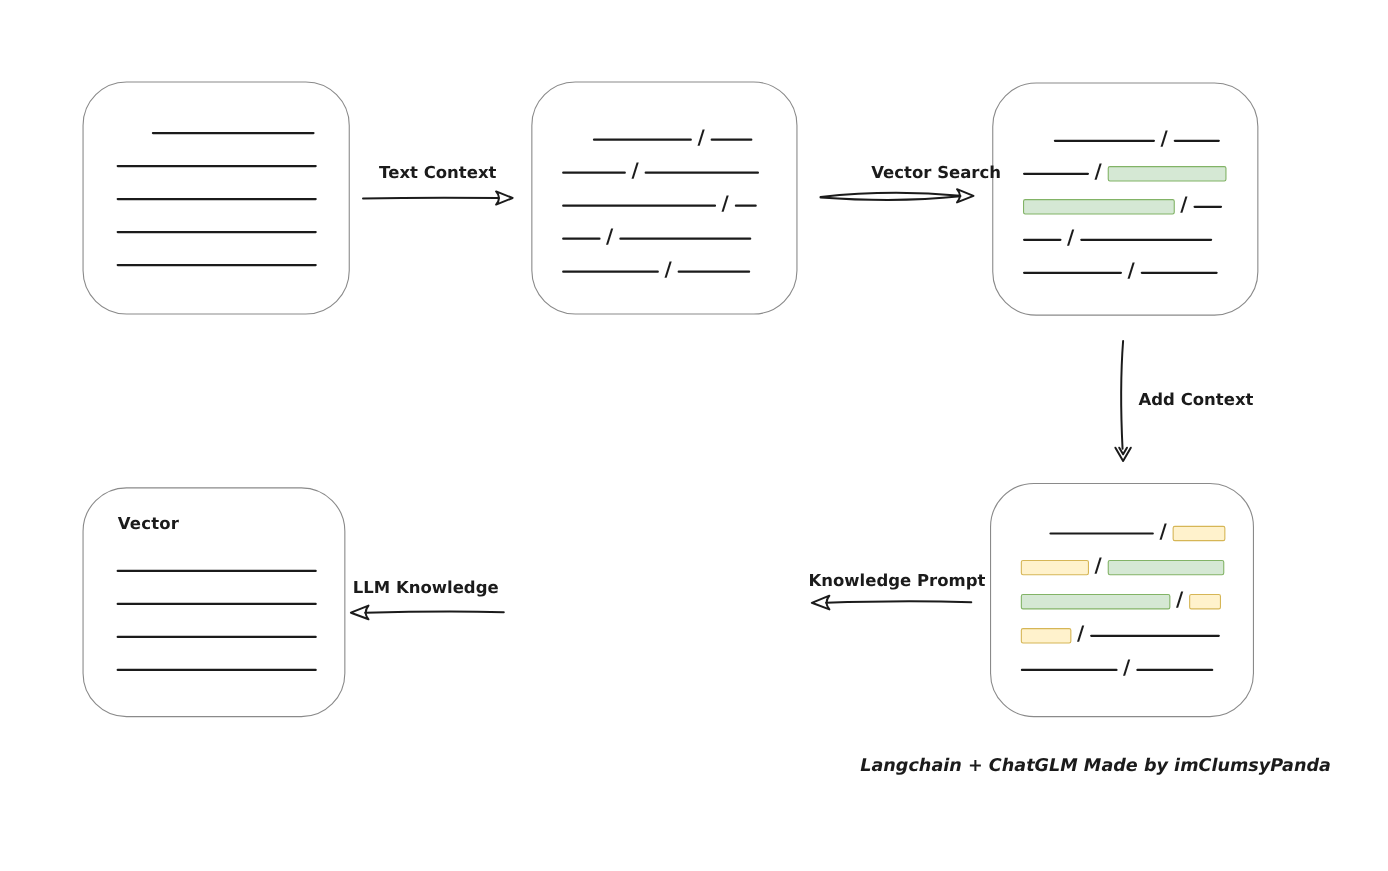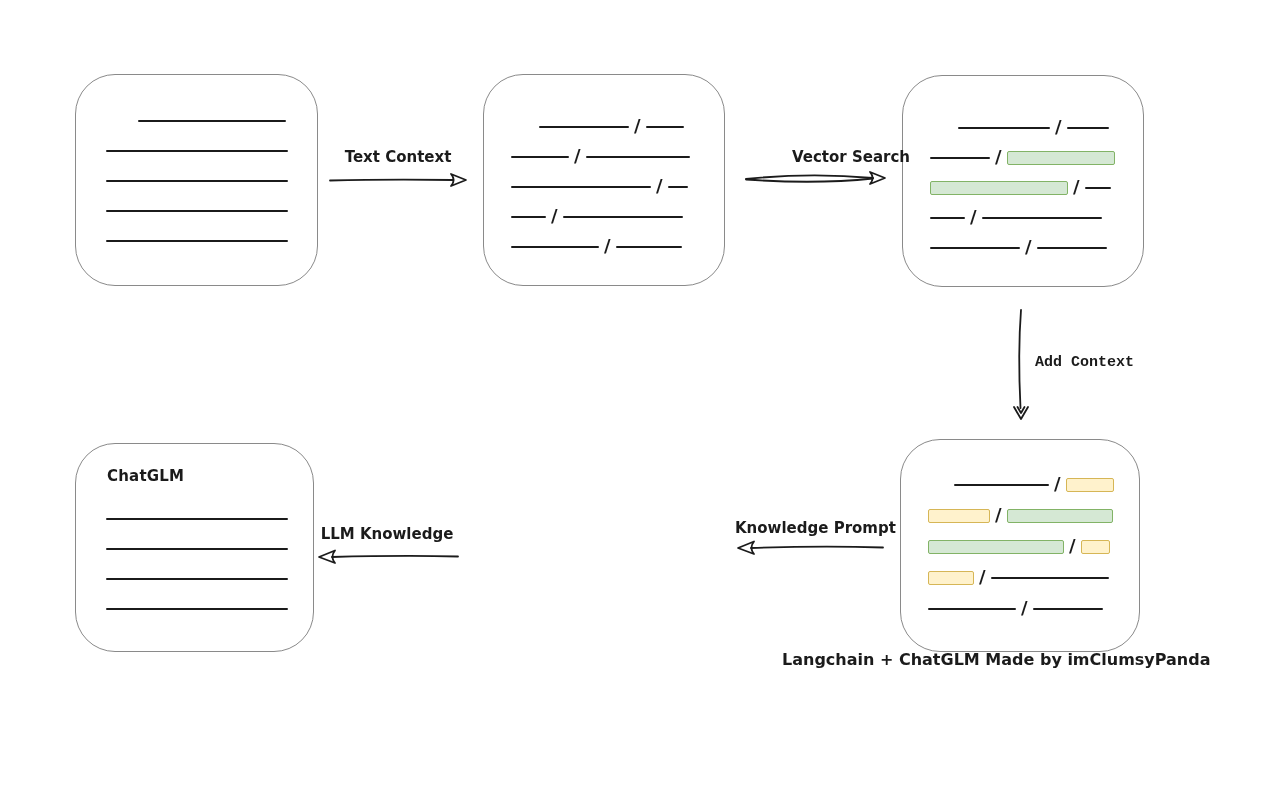--- a/index.html
+++ b/index.html
@@ -128,55 +128,55 @@
         <div class="crow tall">
           <div class="seg-line" style="width: 88px;"></div>
           <span class="slash">/</span>
           <div class="seg-line" style="width: 70px;"></div>
         </div>
       </div>
   </div>
 
 
   <div class="box" style="left:75px;top:443px;width:237px;height:207px;">
-    <div class="box-label" style="left:31px;top:23px;">ChatGLM</div>
+    <div class="box-label" style="left:31px;top:23px;">Vector</div>
     <div></div>
   <div class="hline" style="top: 74px; left: 30px; width: 182px;"></div>
       <div class="hline" style="top: 104px; left: 30px; width: 182px;"></div>
       <div class="hline" style="top: 134px; left: 30px; width: 182px;"></div>
       <div class="hline" style="top: 164px; left: 30px; width: 182px;"></div>
     </div>
 
   <div class="arrow-label" style="left:323px;top:148px;width:150px;">Text Context</div>
   <svg class="arrow" style="left:328px;top:170px;" width="144" height="20" viewBox="0 0 144 20">
     <path d="M2,10.5 C45,9.5 85,9.5 125,10"></path>
     <path d="M123,4 L138,10 L123,16 C126.5,12 126.5,8 123,4 Z"></path>
   </svg>
 
   <div class="arrow-label" style="left:776px;top:148px;width:150px;">Vector Search</div>
   <svg class="arrow" style="left:743px;top:167px;" width="146" height="22" viewBox="0 0 146 22">
     <path d="M3,12 C45,7.5 92,7.5 130,11"></path>
     <path d="M3,12.5 C45,15.5 92,15.5 130,11.5"></path>
     <path d="M127,5 L142,11 L127,17 C130.5,13 130.5,9 127,5 Z"></path>
   </svg>
 
-  <div class="arrow-label" style="left:1035px;top:354px;text-align:left;font-family:Liberation Mono, monospace;">Add Context</div>
+  <div class="arrow-label" style="left:1035px;top:354px;text-align:left;">Add Context</div>
   <svg class="arrow" style="left:1008px;top:308px;" width="26" height="116" viewBox="0 0 26 116">
     <path d="M13,2 C10.5,35 11,70 12.5,100"></path>
     <polyline points="6,99 13,111 20,99"></polyline>
     <polyline points="9.5,99 13,105 16.5,99"></polyline>
   </svg>
 
   <div class="arrow-label" style="left:735px;top:519px;width:150px;">Knowledge Prompt</div>
   <svg class="arrow" style="left:733px;top:537px;" width="152" height="22" viewBox="0 0 152 22">
     <path d="M150,10.5 C105,9 60,9.5 18,11"></path>
     <path d="M21,4.5 L5,11 L21,17 C17.5,12.8 17.5,8.8 21,4.5 Z"></path>
   </svg>
 
   <div class="arrow-label" style="left:312px;top:525px;width:150px;">LLM Knowledge</div>
   <svg class="arrow" style="left:314px;top:546px;" width="146" height="22" viewBox="0 0 146 22">
     <path d="M144,10.5 C100,9.5 58,10 18,11"></path>
     <path d="M21,4.5 L5,11 L21,17 C17.5,12.8 17.5,8.8 21,4.5 Z"></path>
   </svg>
 
-  <div class="caption" style="left:782px;top:650px;">Langchain + ChatGLM Made by imClumsyPanda</div>
+  <div class="caption" style="left:782px;top:686px;font-style:italic;">Langchain + ChatGLM Made by imClumsyPanda</div>
 
 </div>
 
 </body></html>

